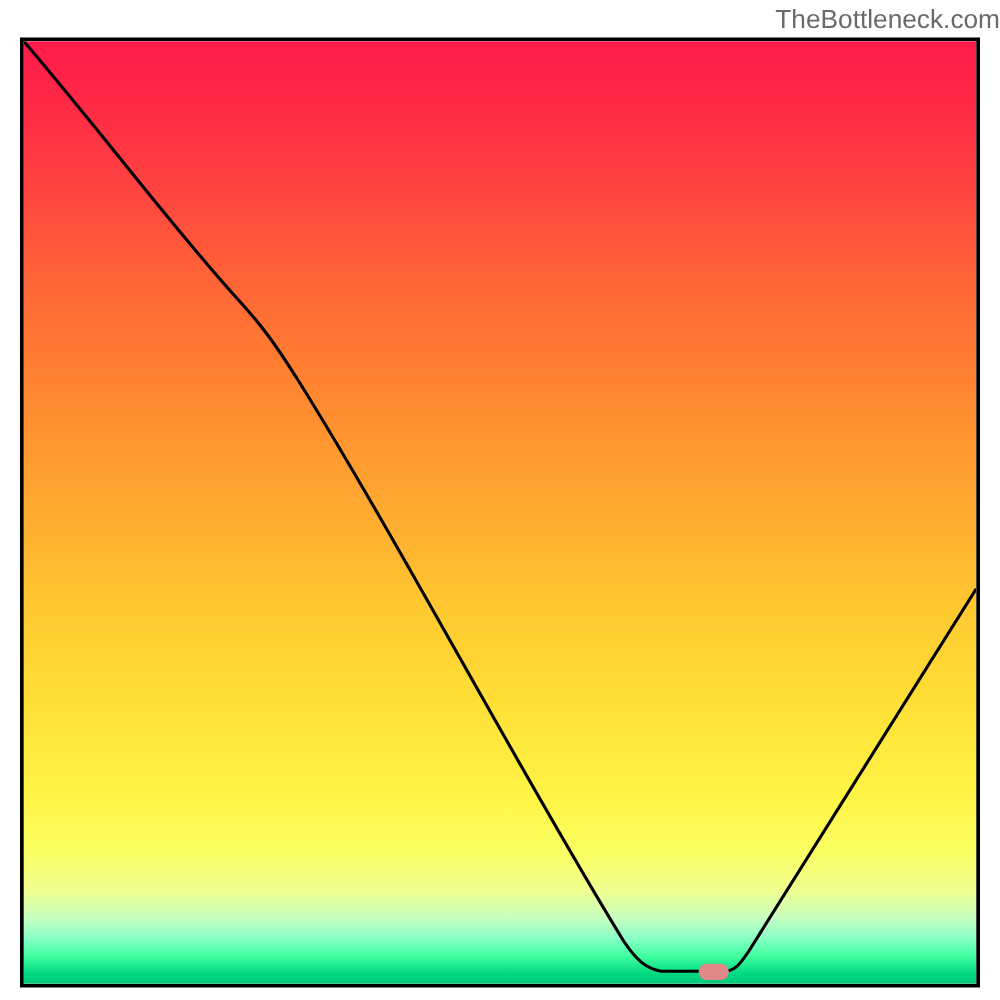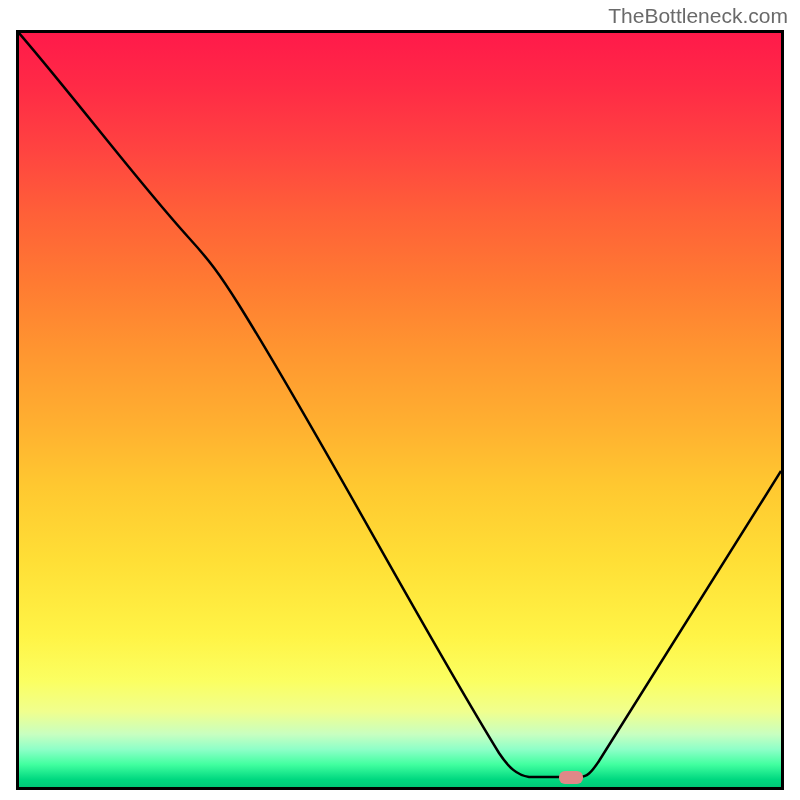--- a/index.html
+++ b/index.html
@@ -9,21 +9,21 @@
     font-family: Arial, sans-serif;
   }
   .container {
     position: relative;
     width: 800px;
     height: 800px;
   }
   .watermark {
     position: absolute;
     top: 4px;
-    right: 12px;
+    right: 0;
     color: #6a6a6a;
     font-size: 21px;
     font-weight: 400;
     z-index: 10;
   }
   .frame {
     position: absolute;
     top: 30px;
     left: 16px;
     width: 768px;

